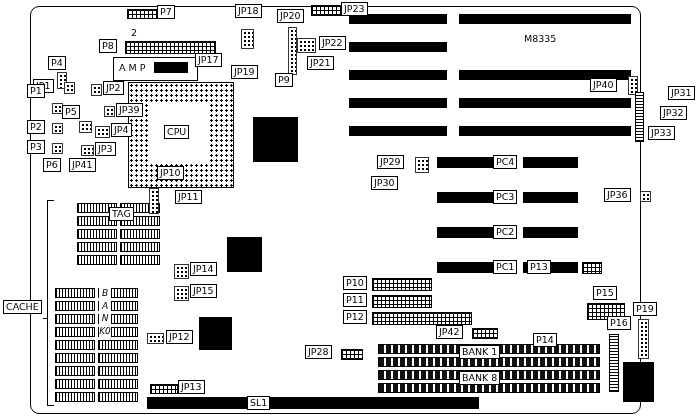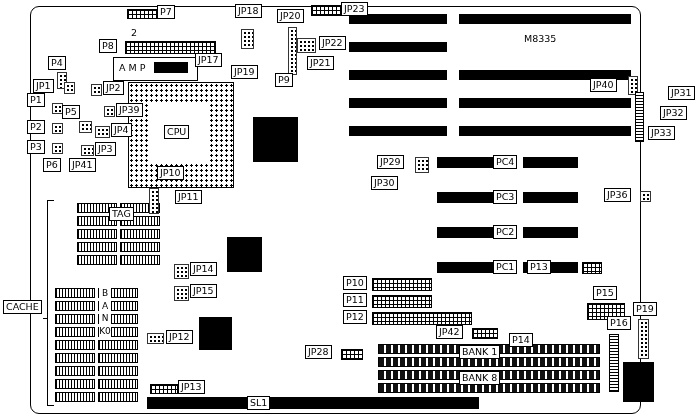--- a/index.html
+++ b/index.html
@@ -23,21 +23,21 @@
   .vchip{position:absolute;box-sizing:border-box;z-index:3;border:1px solid #000;
         background:repeating-linear-gradient(0deg,#000 0 1px,#fff 1px 3px);}
   .simm{position:absolute;box-sizing:border-box;height:10px;z-index:2;border:1px solid #000;
         background:repeating-linear-gradient(90deg,#111 0 5px,#fff 5px 7px);}
   .cpu{position:absolute;border:1px solid #000;z-index:1;background-color:#fff;
        background-image:radial-gradient(#000 1px,transparent 1.15px);background-size:5px 5px;}
   .cpu-inner{position:absolute;background:#fff;z-index:2;}
   .vline{position:absolute;width:1px;background:#000;z-index:4;}
   .hline{position:absolute;height:1px;background:#000;z-index:4;}
   .vlabel{position:absolute;width:12px;background:#fff;font-size:9px;line-height:12.5px;
-          text-align:center;word-break:break-all;z-index:6;padding:1px 0;}
+          text-align:center;word-break:break-all;z-index:6;padding:1px 0;font-style:italic;}
   .blob{position:absolute;background:#000;z-index:3;}
 </style>
 </head>
 <body>
 
 <div class="stage">
 
   <div class="board"></div>
 
   <div class="bar" style="left:349px;top:14px;width:98px;height:10px"></div>
@@ -101,21 +101,21 @@
   <div class="box" style="left:113px;top:57px;width:83px;height:22px"></div>
   <div class="txt" style="left:119px;top:62px;letter-spacing:3px;background:transparent">AMP</div>
   <div class="bar" style="left:154px;top:62px;width:34px;height:11px"></div>
 
   <div class="lbl" style="left:48px;top:56px">P4</div>
   <div class="dots" style="left:57px;top:72px;width:8px;height:15px"></div>
   <div class="lbl" style="left:33px;top:79px">JP1</div>
   <div class="dots" style="left:64px;top:82px;width:9px;height:10px"></div>
   <div class="lbl" style="left:103px;top:81px">JP2</div>
   <div class="dots" style="left:91px;top:84px;width:9px;height:10px"></div>
-  <div class="lbl" style="left:27px;top:93px">P1</div>
+  <div class="lbl" style="left:27px;top:84px">P1</div>
   <div class="dots" style="left:52px;top:103px;width:9px;height:9px"></div>
   <div class="lbl" style="left:116px;top:103px">JP39</div>
   <div class="dots" style="left:104px;top:106px;width:9px;height:9px"></div>
   <div class="lbl" style="left:62px;top:105px">P5</div>
   <div class="dots" style="left:79px;top:121px;width:11px;height:10px"></div>
   <div class="lbl" style="left:27px;top:120px">P2</div>
   <div class="dots" style="left:52px;top:123px;width:9px;height:9px"></div>
   <div class="lbl" style="left:111px;top:123px">JP4</div>
   <div class="dots" style="left:95px;top:126px;width:13px;height:10px"></div>
   <div class="lbl" style="left:27px;top:140px">P3</div>
@@ -192,21 +192,21 @@
   <div class="lbl" style="left:593px;top:286px">P15</div>
   <div class="hdr" style="left:587px;top:303px;width:36px;height:15px"></div>
   <div class="lbl" style="left:633px;top:302px">P19</div>
   <div class="dots" style="left:638px;top:319px;width:9px;height:38px"></div>
   <div class="lbl" style="left:607px;top:316px">P16</div>
   <div class="vchip" style="left:609px;top:334px;width:10px;height:58px"></div>
   <div class="lbl" style="left:436px;top:325px">JP42</div>
   <div class="hdr" style="left:472px;top:328px;width:24px;height:9px"></div>
   <div class="lbl" style="left:305px;top:345px">JP28</div>
   <div class="hdr" style="left:341px;top:349px;width:20px;height:9px"></div>
-  <div class="lbl" style="left:509px;top:333px">P14</div>
+  <div class="lbl" style="left:533px;top:333px">P14</div>
 
   <div class="simm" style="left:378px;top:344px;width:222px"></div>
   <div class="simm" style="left:378px;top:357px;width:222px"></div>
   <div class="simm" style="left:378px;top:370px;width:222px"></div>
   <div class="simm" style="left:378px;top:383px;width:222px"></div>
   <div class="lbl" style="left:459px;top:345px">BANK 1</div>
   <div class="lbl" style="left:459px;top:371px">BANK 8</div>
 
   <div class="bar" style="left:147px;top:397px;width:332px;height:12px"></div>
   <div class="lbl" style="left:247px;top:396px">SL1</div>

